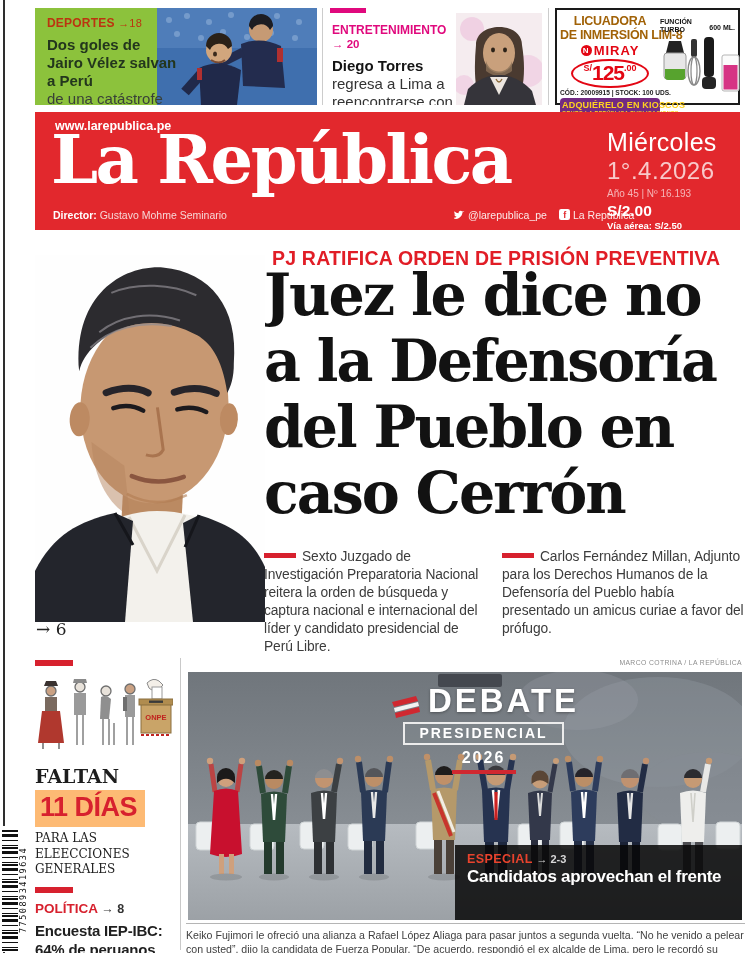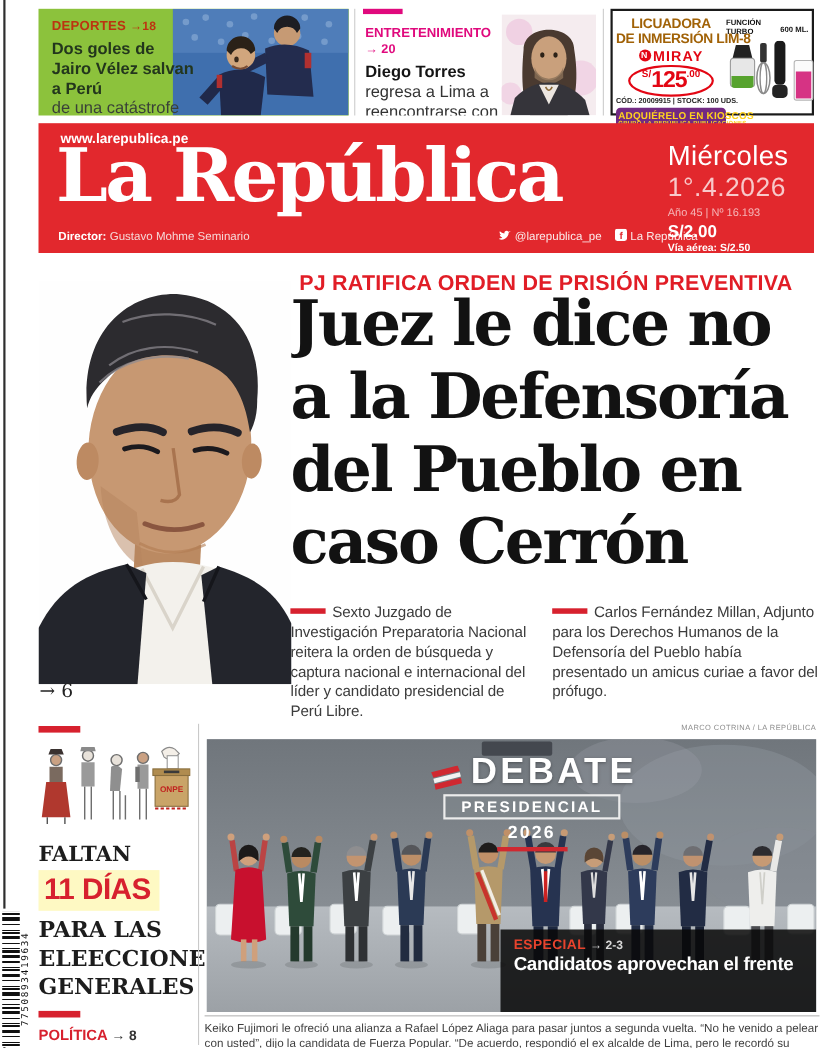--- a/index.html
+++ b/index.html
@@ -8,21 +8,21 @@
   .abs { position:absolute; }
   .page { position:absolute; inset:0; background:#fff; }
 
   
   .edge-line { left:3px; top:0; width:2px; height:953px; background:#2e2e2e; }
 
   
   .teaser1 { left:35px; top:8px; width:282px; height:97px; background:#8cc23c; overflow:hidden; }
   .teaser1 .txt { position:absolute; left:12px; top:8px; width:130px; }
   .kicker1 { color:#bc3410; font-weight:800; font-size:12px; letter-spacing:.2px; }
-  .kicker1 .pg { font-weight:700; font-size:11px; }
+  .kicker1 .pg { font-weight:400; font-size:11px; }
   .t1-bold { margin-top:6px; font-weight:800; font-size:15px; line-height:1.2; color:#23361d; }
   .t1-rest { font-weight:400; font-size:15px; line-height:1.2; color:#394038; }
   .teaser1 svg.photo { position:absolute; right:0; top:0; }
 
   .tick2 { left:330px; top:8px; width:36px; height:5px; background:#e0097d; }
   .teaser2 { left:330px; top:13px; width:212px; height:92px; background:#fff; overflow:hidden; }
   .teaser2 .txt { position:absolute; left:2px; top:10px; width:128px; }
   .kicker2 { color:#e0097d; font-weight:800; font-size:12px; }
   .kicker2 .pg { font-weight:600; font-size:11.5px; }
   .t2-bold { margin-top:6px; font-weight:800; font-size:15px; line-height:1.2; color:#141414; }
@@ -72,23 +72,23 @@
   .deck .dash { display:inline-block; width:32px; height:5px; background:#d7212e; margin-right:6px; vertical-align:3px; }
   .deck1 { left:264px; width:224px; }
   .deck2 { left:502px; width:242px; }
   .photo-cerron { left:35px; top:255px; width:230px; height:367px; }
 
   
   .sidebar { left:35px; top:660px; width:140px; }
   .redbar { width:38px; height:6px; background:#d7212e; }
   .sb-illus { margin:7px 0 4px; }
   .faltan { font-family:"DejaVu Serif", serif; font-weight:700; font-size:19px; color:#1d1d1d; }
-  .count-box { display:inline-block; background:#fef9c3; padding:2px 8px 4px 5px; margin-top:3px; }
+  .count-box { display:inline-block; background:#fdba74; padding:2px 8px 4px 5px; margin-top:3px; }
   .count-box span { color:#d7212e; font-weight:800; font-size:27px; letter-spacing:-.5px; }
-  .count-lines { margin-top:4px; font-family:"DejaVu Serif", serif; font-weight:700; font-size:20px; line-height:1.3; color:#1d1d1d; }
+  .count-lines { margin-top:4px; font-family:"DejaVu Serif", serif; font-weight:400; font-size:12px; line-height:1.3; color:#1d1d1d; }
   .sb-bar2 { margin-top:9px; }
   .politics-kicker { margin-top:8px; font-size:13.5px; font-weight:800; color:#d7212e; }
   .politics-kicker .pg { color:#333; font-weight:600; font-size:12.5px; }
   .politics-head { margin-top:5px; font-size:15px; font-weight:800; color:#1f1f1f; line-height:1.28; letter-spacing:-.2px; }
   .vrule { left:180px; top:658px; width:1px; height:292px; background:#c9c9c9; }
 
   
   .credit { left:188px; top:659px; width:554px; text-align:right; font-size:6.8px; color:#8d8d8d; letter-spacing:.4px; }
   .photo-debate { left:188px; top:672px; width:554px; height:248px; overflow:hidden; background:#7b8187; }
   .debate-logo { position:absolute; left:168px; top:10px; width:255px; text-align:center; color:#fff; }

